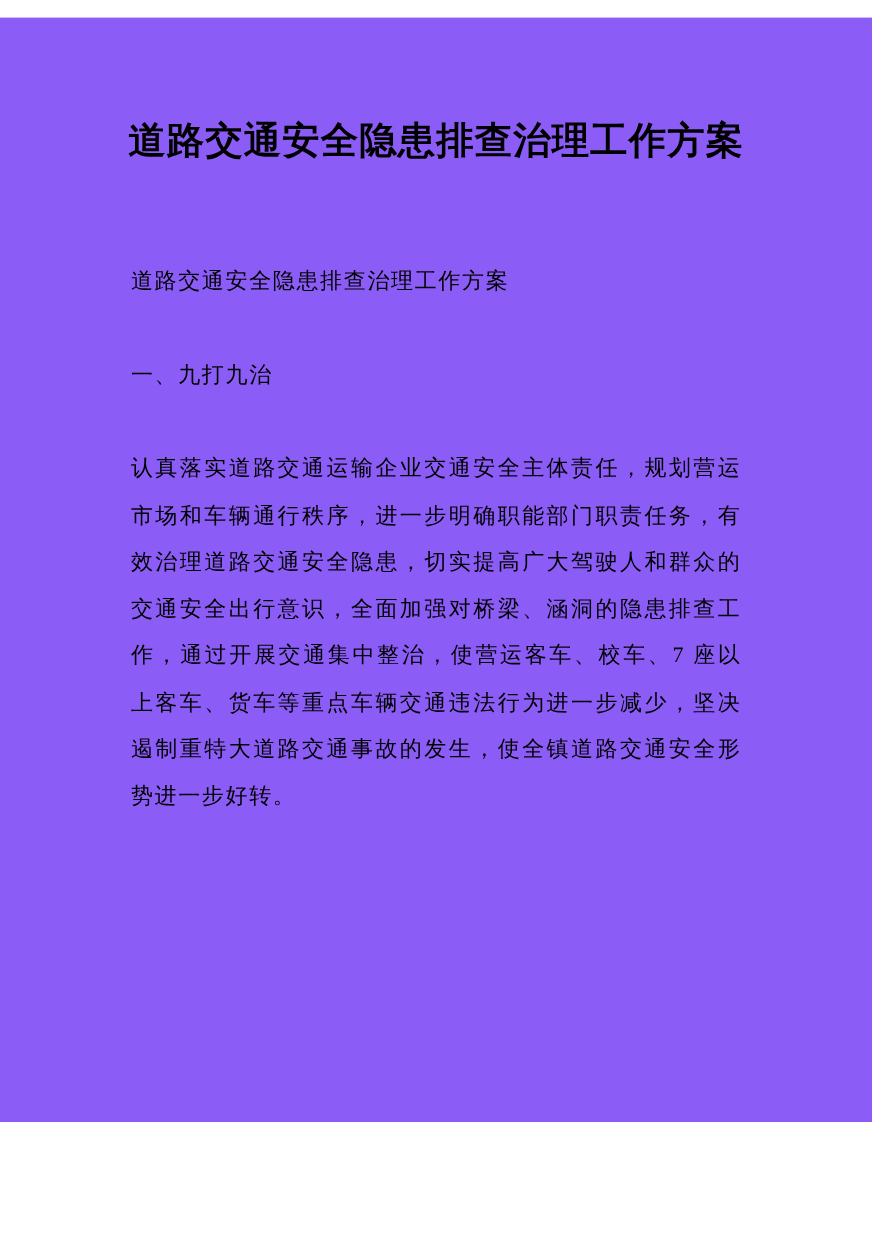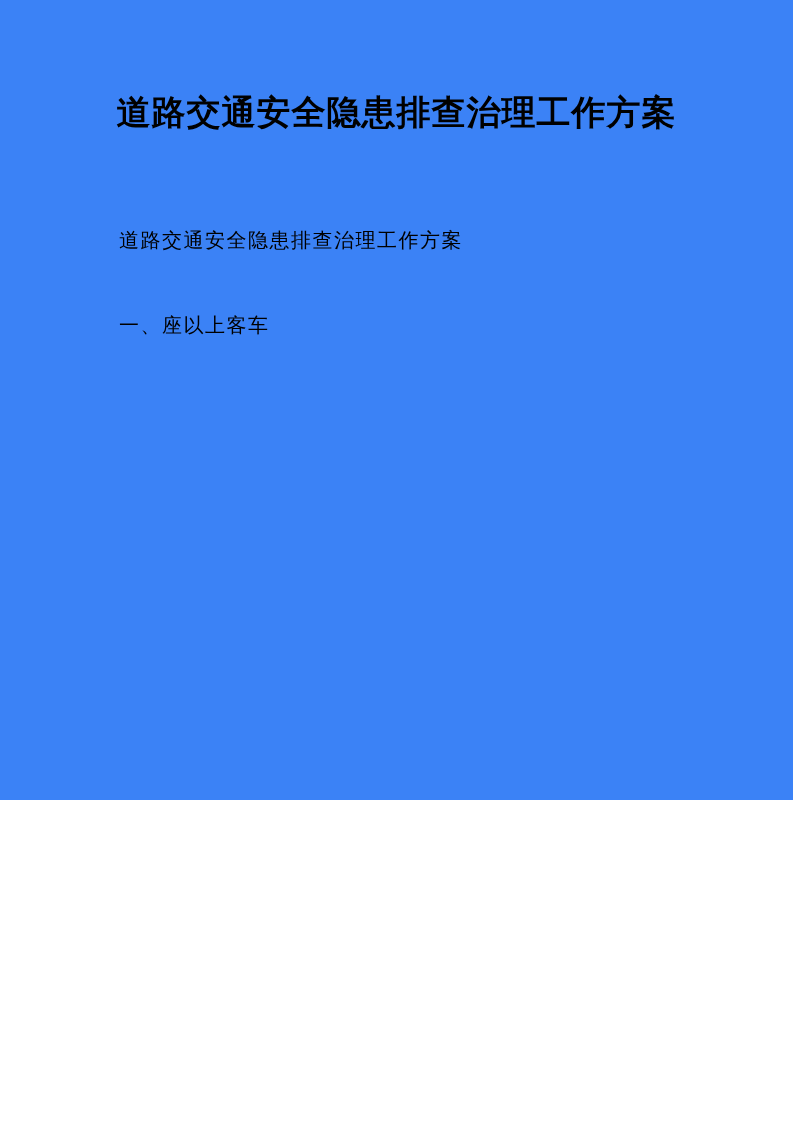--- a/index.html
+++ b/index.html
@@ -3,24 +3,25 @@
 <meta charset="utf-8">
 <style>
   html, body {
     margin: 0;
     padding: 0;
     background: #ffffff;
   }
   .page {
     position: relative;
     width: 793px;
-    height: 800px;
-    background: #3b82f6;
+    height: 1004px;
+    background: #8b5cf6;
     color: #000000;
     overflow: hidden;
+    margin-top: 16px;
   }
   .doc-title {
     margin: 0;
     padding-top: 91px;
     text-align: center;
     font-family: "Liberation Serif", "DejaVu Serif", serif;
     font-weight: bold;
     font-size: 34px;
     line-height: 44px;
     letter-spacing: 1px;
@@ -45,15 +46,16 @@
     text-align: left;
   }
 </style>
 </head>
 <body>
 
 <div class="page">
   <h1 class="doc-title">道路交通安全隐患排查治理工作方案</h1>
   <div class="content">
     <p class="block subtitle">道路交通安全隐患排查治理工作方案</p>
-    <p class="block heading">一、座以上客车</p>
+    <p class="block heading">一、九打九治</p>
+    <p class="block paragraph">认真落实道路交通运输企业交通安全主体责任，规划营运市场和车辆通行秩序，进一步明确职能部门职责任务，有效治理道路交通安全隐患，切实提高广大驾驶人和群众的交通安全出行意识，全面加强对桥梁、涵洞的隐患排查工作，通过开展交通集中整治，使营运客车、校车、7 座以上客车、货车等重点车辆交通违法行为进一步减少，坚决遏制重特大道路交通事故的发生，使全镇道路交通安全形势进一步好转。</p>
   </div>
 </div>
 
 </body></html>

